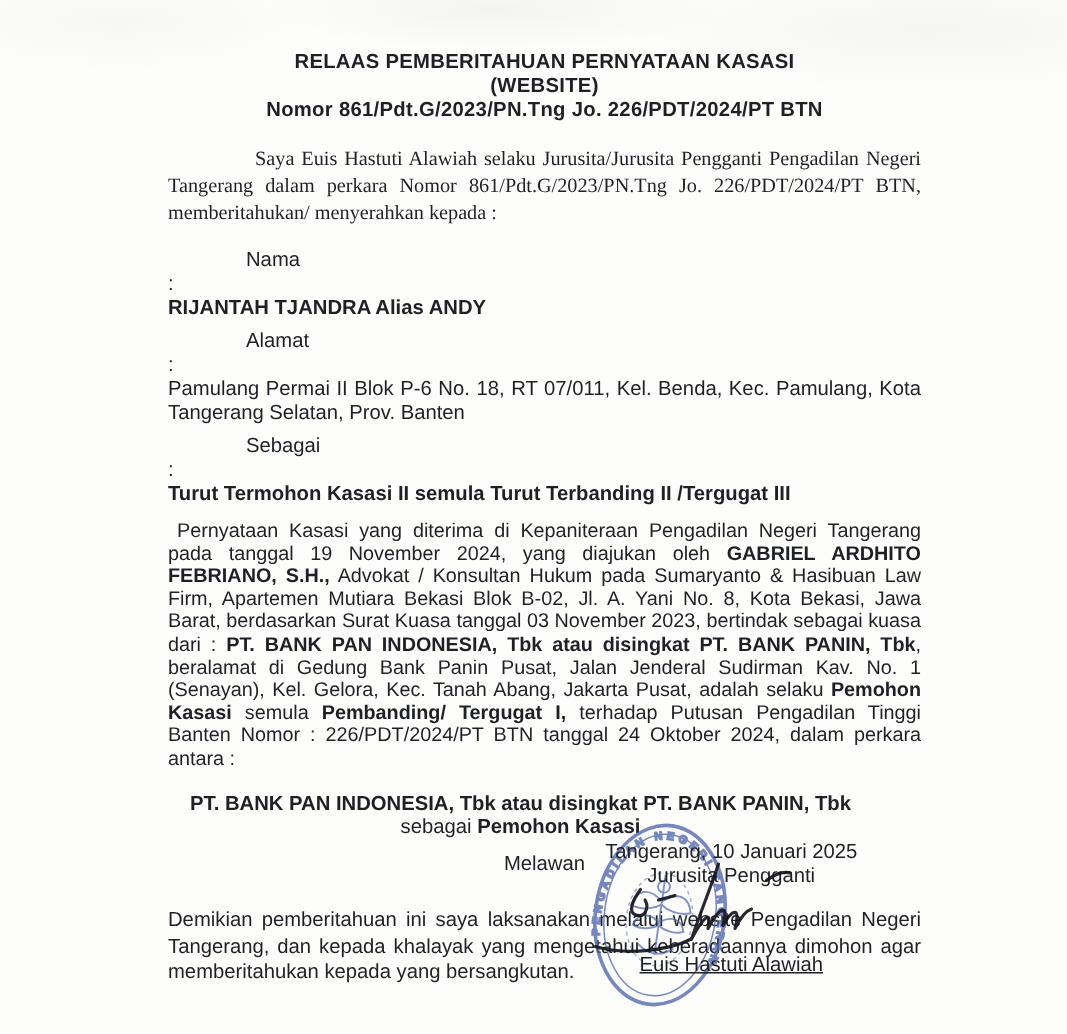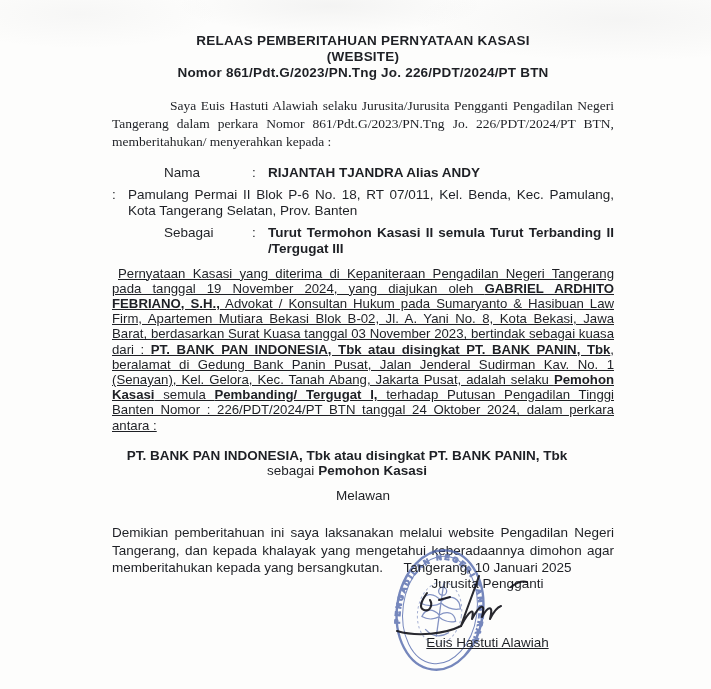--- a/index.html
+++ b/index.html
@@ -11,25 +11,25 @@
       radial-gradient(200px 50px at 80px 14px, rgba(90,90,95,.04), rgba(0,0,0,0) 70%),
       #fdfdfc;
     font-family:"Liberation Sans","DejaVu Sans",sans-serif;
     color:#1e2025;
   }
   .content{position:absolute;left:112px;top:0;width:502px;}
   .b{font-weight:700;}
   .title-block{margin-top:33px;text-align:center;font-weight:700;font-size:13.5px;line-height:16px;letter-spacing:.2px;}
   .intro{margin-top:16px;font-size:13.5px;line-height:18px;text-align:justify;text-indent:58px;font-family:Liberation Serif, serif;}
   .details{margin-top:12px;font-size:13.5px;}
-  .drow{display:flex;margin-bottom:6px;line-height:16px;}
+  .drow{display:flex;margin-bottom:6px;line-height:16px;flex-direction:column;}
   .dlabel{width:88px;margin-left:52px;flex:0 0 auto;}
   .dsep{width:16px;flex:0 0 auto;text-align:left;}
   .dvalue{flex:1 1 auto;text-align:justify;}
-  .bodypara{margin-top:9px;font-size:13.2px;line-height:15.2px;text-align:justify;text-indent:6px;text-decoration:underline;}
+  .bodypara{margin-top:9px;font-size:13.2px;line-height:15.2px;text-align:justify;text-indent:6px;}
   .parties{margin-top:15px;text-align:center;font-size:13.5px;line-height:15.5px;}
   .parties .p1{max-width:470px;margin:0 auto;}
   .versus{margin-top:9px;}
   .p2{margin-top:7px;}
   .closing{margin-top:21px;font-size:13.5px;line-height:17.5px;text-align:justify;}
   .sigblock{position:absolute;left:385px;top:560px;width:205px;text-align:center;font-size:13.5px;line-height:15.5px;z-index:2;}
   .sig-name{margin-top:44px;text-decoration:underline;}
   .stamp{position:absolute;left:392px;top:545px;z-index:1;opacity:.78;}
   .signature{position:absolute;left:393px;top:573px;z-index:3;}
 </style>
@@ -47,20 +47,21 @@
 
     <p class="intro"><span>Saya Euis Hastuti Alawiah selaku Jurusita/Jurusita Pengganti Pengadilan Negeri Tangerang dalam perkara Nomor 861/Pdt.G/2023/PN.Tng Jo. 226/PDT/2024/PT BTN, memberitahukan/ menyerahkan kepada :</span></p>
 
     <div class="details">
       <div class="drow">
         <span class="dlabel">Nama</span>
         <span class="dsep">:</span>
         <span class="dvalue b">RIJANTAH TJANDRA Alias ANDY</span>
       </div>
       <div class="drow">
+        <span class="dlabel">Alamat</span>
         <span class="dsep">:</span>
         <span class="dvalue">Pamulang Permai II Blok P-6 No. 18, RT 07/011, Kel. Benda, Kec. Pamulang, Kota Tangerang Selatan, Prov. Banten</span>
       </div>
       <div class="drow">
         <span class="dlabel">Sebagai</span>
         <span class="dsep">:</span>
         <span class="dvalue b">Turut Termohon Kasasi II semula Turut Terbanding II /Tergugat III</span>
       </div>
     </div>
 

